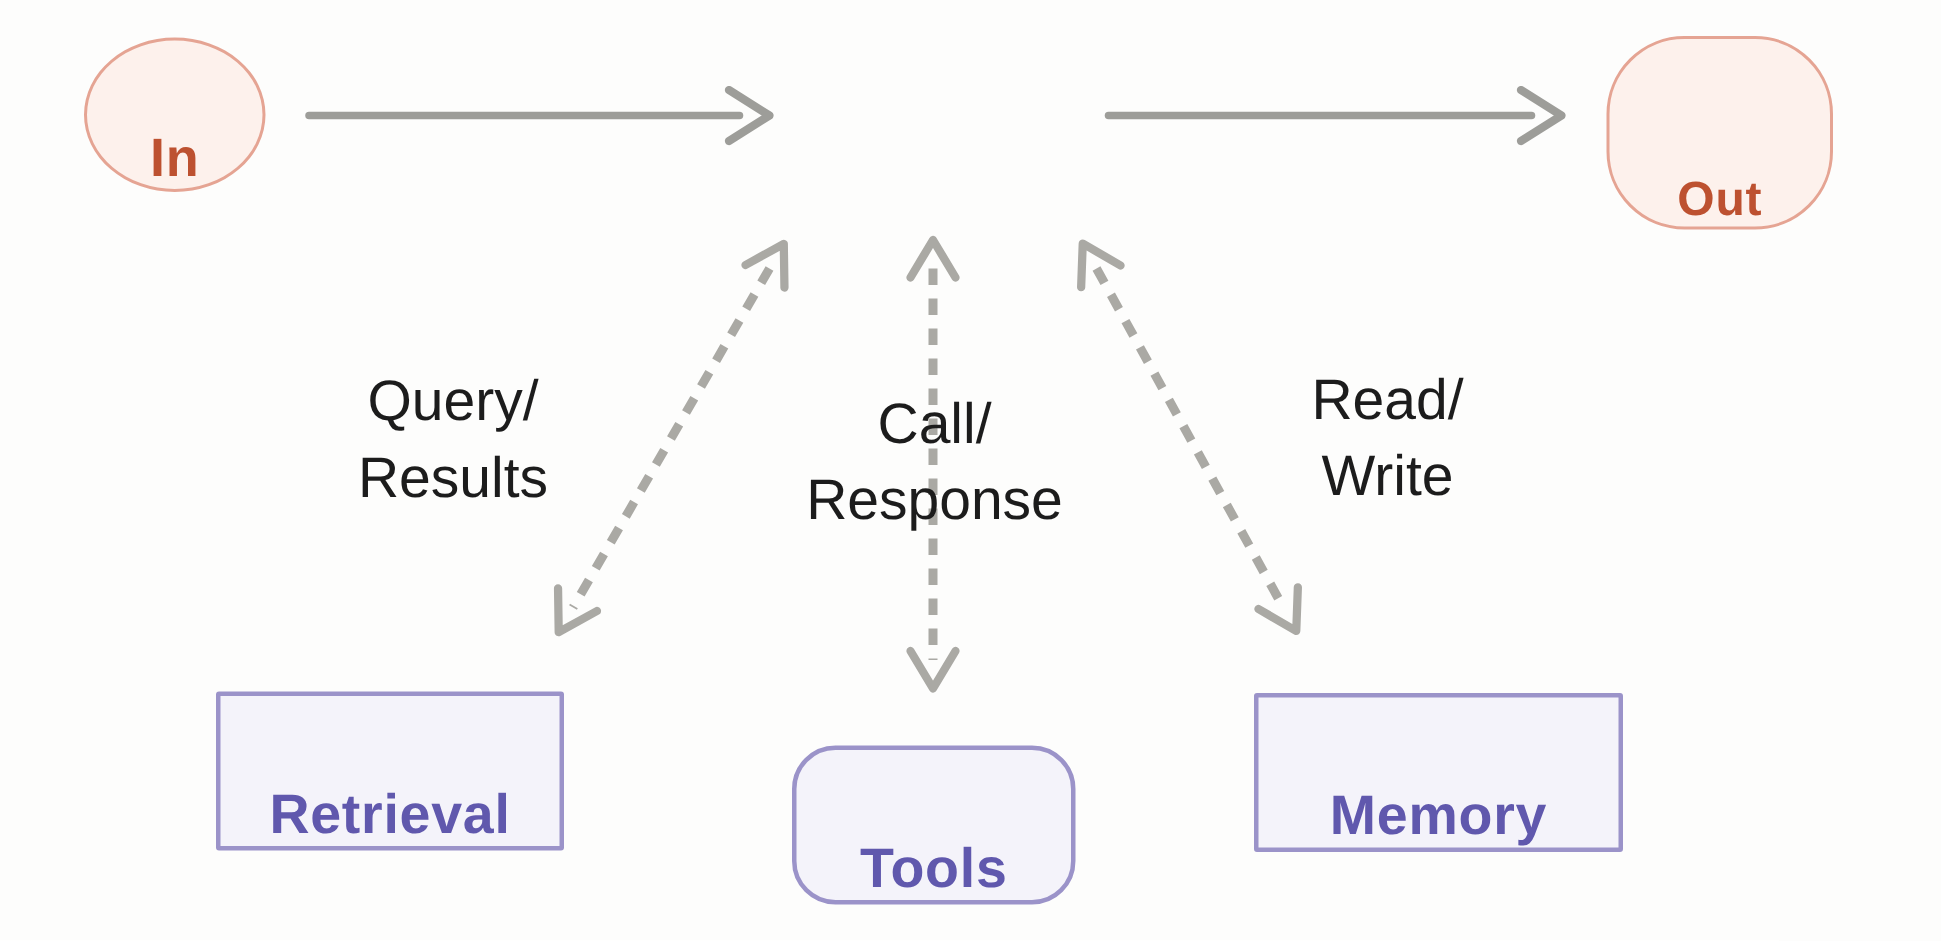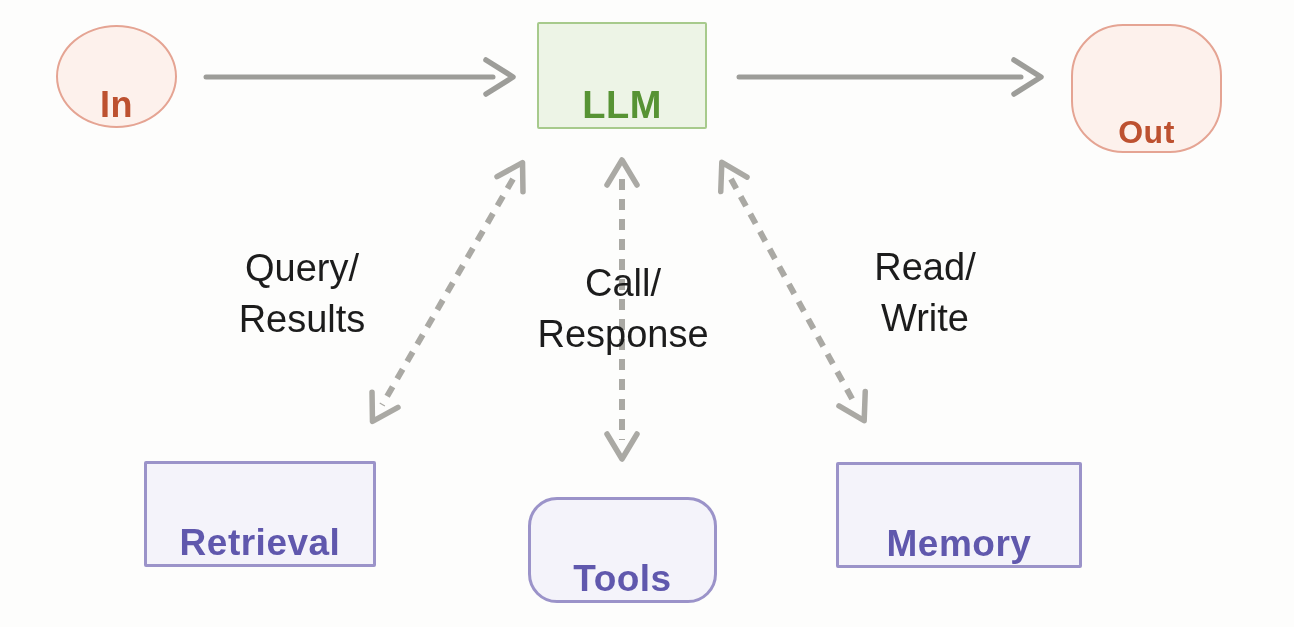--- a/index.html
+++ b/index.html
@@ -124,23 +124,20 @@
 
     <line class="arrow-dash" x1="513" y1="179" x2="382" y2="405" marker-start="url(#chevDash)" marker-end="url(#chevDash)"></line>
     <line class="arrow-dash" x1="622" y1="179" x2="622" y2="440" marker-start="url(#chevDash)" marker-end="url(#chevDash)"></line>
     <line class="arrow-dash" x1="731" y1="179" x2="855" y2="404" marker-start="url(#chevDash)" marker-end="url(#chevDash)"></line>
   </svg>
 
   <div class="node node-in">
     <span>In</span>
   </div>
 
-  <div class="node node-llm">
-    <span>LLM</span>
-  </div>
 
   <div class="node node-out">
     <span>Out</span>
   </div>
 
   <div class="node module node-retrieval">
     <span>Retrieval</span>
   </div>
 
   <div class="node module node-tools">

